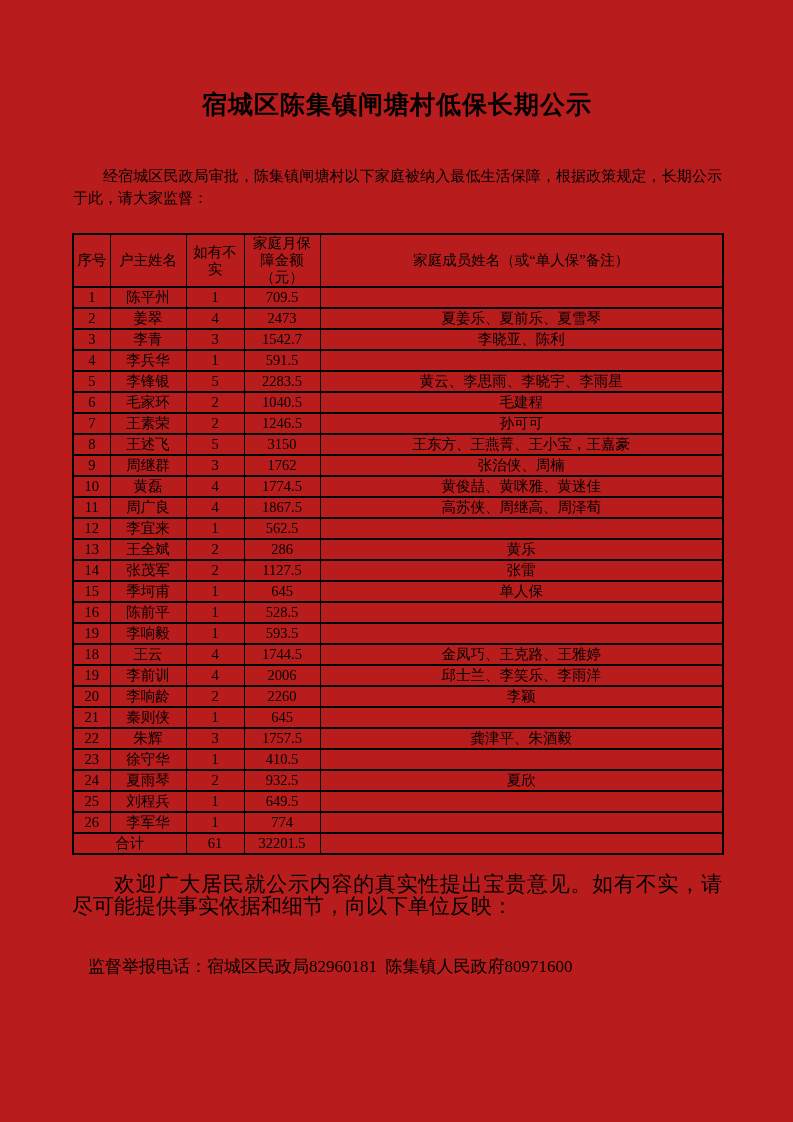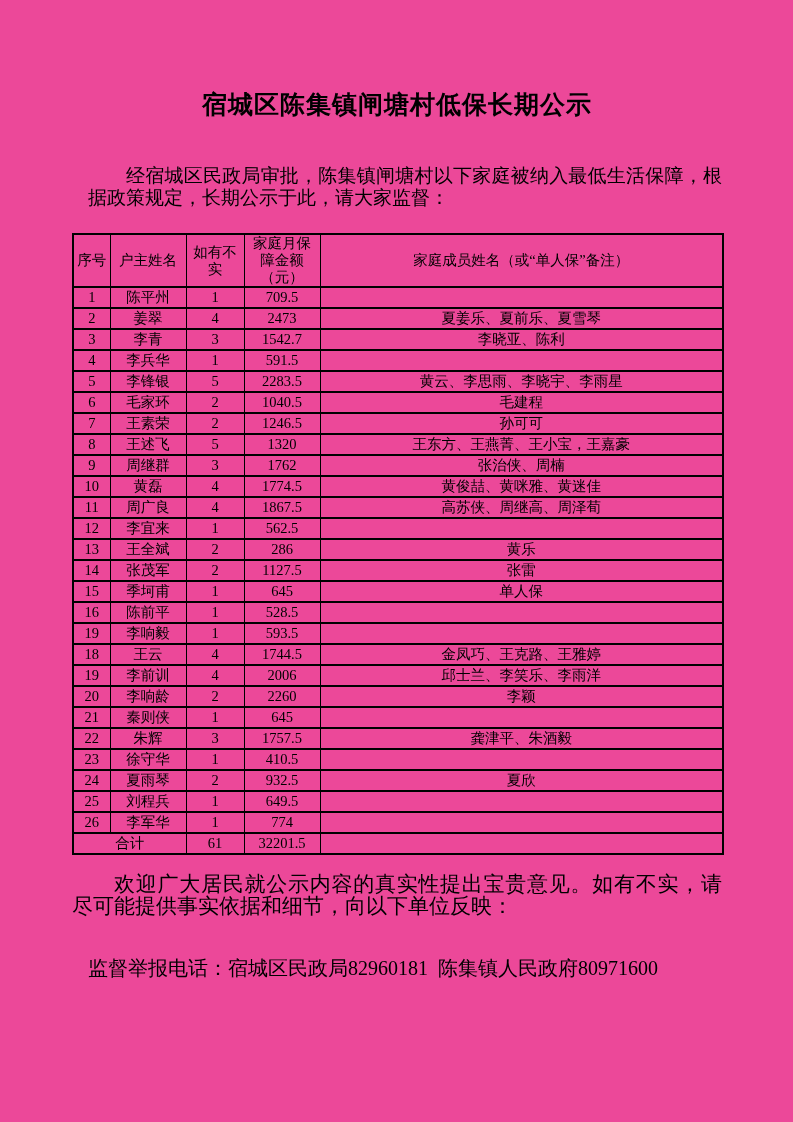--- a/index.html
+++ b/index.html
@@ -4,40 +4,40 @@
 <style>
   html, body {
     margin: 0;
     padding: 0;
     background: #ffffff;
   }
   .page {
     position: relative;
     width: 793px;
     height: 1122px;
-    background: #ec4899;
+    background: #b91c1c;
     font-family: "Liberation Serif", "DejaVu Serif", serif;
     color: #000000;
     overflow: hidden;
     box-sizing: border-box;
     padding: 88px 71px 0 72px;
   }
   .doc-title {
     font-size: 25px;
     font-weight: bold;
     text-align: center;
     margin: 0 0 44px 0;
     letter-spacing: 1px;
     font-family: "Liberation Serif", "DejaVu Serif", serif;
   }
   .intro {
-    font-size: 19px;
+    font-size: 15px;
     line-height: 22px;
     text-indent: 2em;
-    margin: 0 0 24px 16px;
+    margin: 0 0 24px 1px;
     text-align: justify;
   }
   table.roster {
     border-collapse: collapse;
     width: 650px;
     table-layout: fixed;
   }
   table.roster th,
   table.roster td {
     border-left: 1px solid #000;
@@ -70,21 +70,21 @@
   col.c-amount { width: 76px; }
   col.c-members{ width: 403px; }
   .feedback {
     font-size: 21px;
     line-height: 22px;
     text-indent: 2em;
     margin: 18px 0 0 0;
     text-align: justify;
   }
   .hotline {
-    font-size: 20px;
+    font-size: 17px;
     margin: 38px 0 0 16px;
     white-space: pre;
   }
 </style>
 </head>
 <body>
 
 <div class="page">
 
   <h1 class="doc-title">宿城区陈集镇闸塘村低保长期公示</h1>
@@ -162,21 +162,21 @@
       <td>王素荣</td>
       <td>2</td>
       <td>1246.5</td>
       <td>孙可可</td>
     </tr>
 
     <tr>
       <td>8</td>
       <td>王述飞</td>
       <td>5</td>
-      <td>1320</td>
+      <td>3150</td>
       <td>王东方、王燕菁、王小宝，王嘉豪</td>
     </tr>
 
     <tr>
       <td>9</td>
       <td>周继群</td>
       <td>3</td>
       <td>1762</td>
       <td>张治侠、周楠</td>
     </tr>

